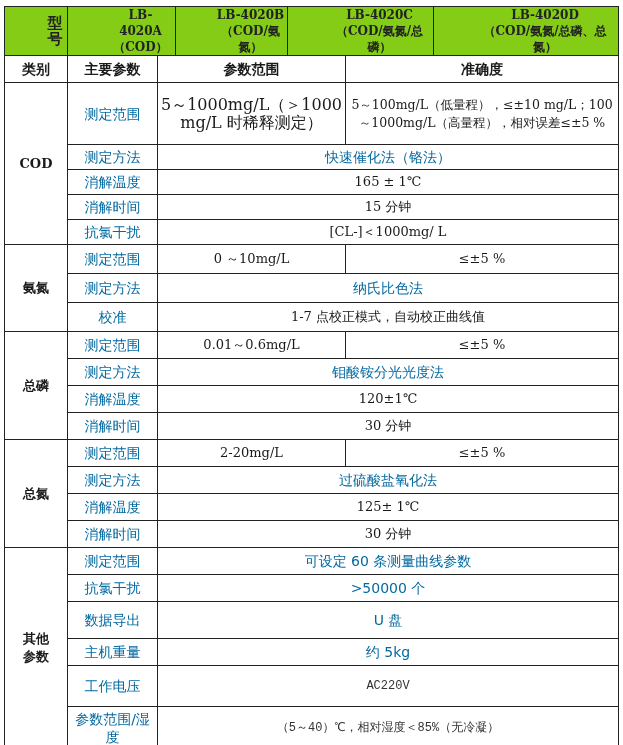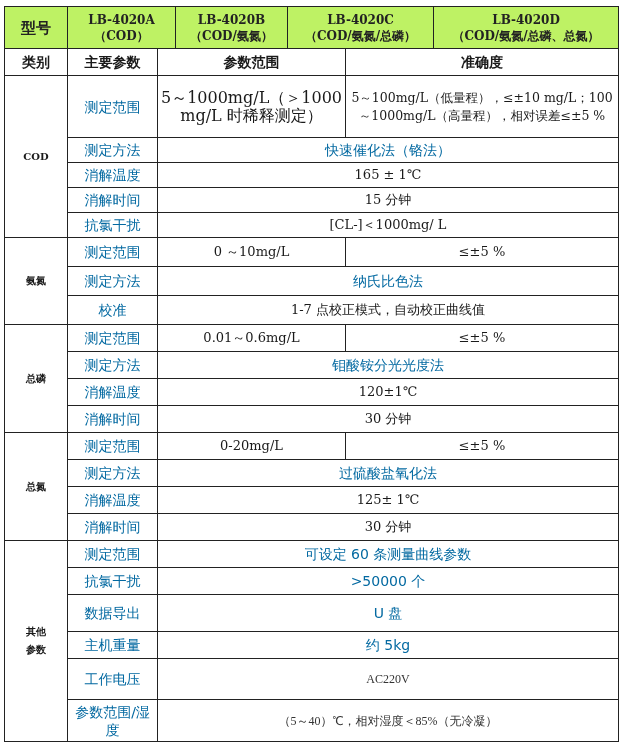--- a/index.html
+++ b/index.html
@@ -2,30 +2,30 @@
 <html><head>
 <meta charset="utf-8">
 <style>
   html, body { margin: 0; padding: 0; background: #ffffff; }
   body { width: 623px; height: 745px; position: relative; overflow: hidden;
          font-family: "DejaVu Serif", "Liberation Serif", serif; color: #1a1a1a; }
   .wrap { position: absolute; left: 4px; top: 6px; width: 614px; }
   table { border-collapse: collapse; width: 614px; table-layout: fixed; }
   td { border: 1px solid #222; text-align: center; vertical-align: middle;
        font-size: 13px; padding: 0 2px; line-height: 18px; }
-  .hdr td { background: #bef264; color: #222; font-size: 12px; line-height: 16px; height: 41px;
-            font-family: "DejaVu Serif", serif; font-weight: bold; }
+  .hdr td { background: #84cc16; color: #222; font-size: 12px; line-height: 16px; height: 41px;
+            font-family: "DejaVu Serif", serif; font-weight: bold; padding-left: 40px; }
   .hdr td.first { font-size: 15px; }
   .sub td { font-weight: bold; font-size: 14px; height: 26px; text-align: center; }
-  .cat { font-weight: bold; font-size: 10px; margin-left: 32px; }
+  .cat { font-weight: bold; font-size: 13px; margin-left: 32px; }
   .param { font-family: "DejaVu Sans", sans-serif; font-size: 14px; color: #0369a1; }
   .r { height: 25px; }
   .tall { height: 62px; }
   .env { height: 42px; }
-  .sans { font-family: Liberation Serif, serif; font-size: 12px; color: #333; }
+  .sans { font-family: Liberation Mono, monospace; font-size: 12px; color: #333; }
 </style>
 </head>
 <body>
 
 <div class="wrap">
 <table>
   <colgroup>
     <col style="width:63px">
         <col style="width:90px">
         <col style="width:18px">
@@ -114,21 +114,21 @@
     <td colspan="5">120±1℃</td>
   </tr>
   <tr class="r" style="height:27px">
     <td class="param">消解时间</td>
     <td colspan="5">30 分钟</td>
   </tr>
 
   <tr class="r" style="height:27px">
     <td rowspan="4" class="cat">总氮</td>
     <td class="param">测定范围</td>
-    <td colspan="3">0-20mg/L</td>
+    <td colspan="3">2-20mg/L</td>
     <td colspan="2">≤±5 %</td>
   </tr>
   <tr class="r" style="height:27px">
     <td class="param">测定方法</td>
     <td colspan="5" class="param">过硫酸盐氧化法</td>
   </tr>
   <tr class="r" style="height:27px">
     <td class="param">消解温度</td>
     <td colspan="5">125±  1℃</td>
   </tr>

